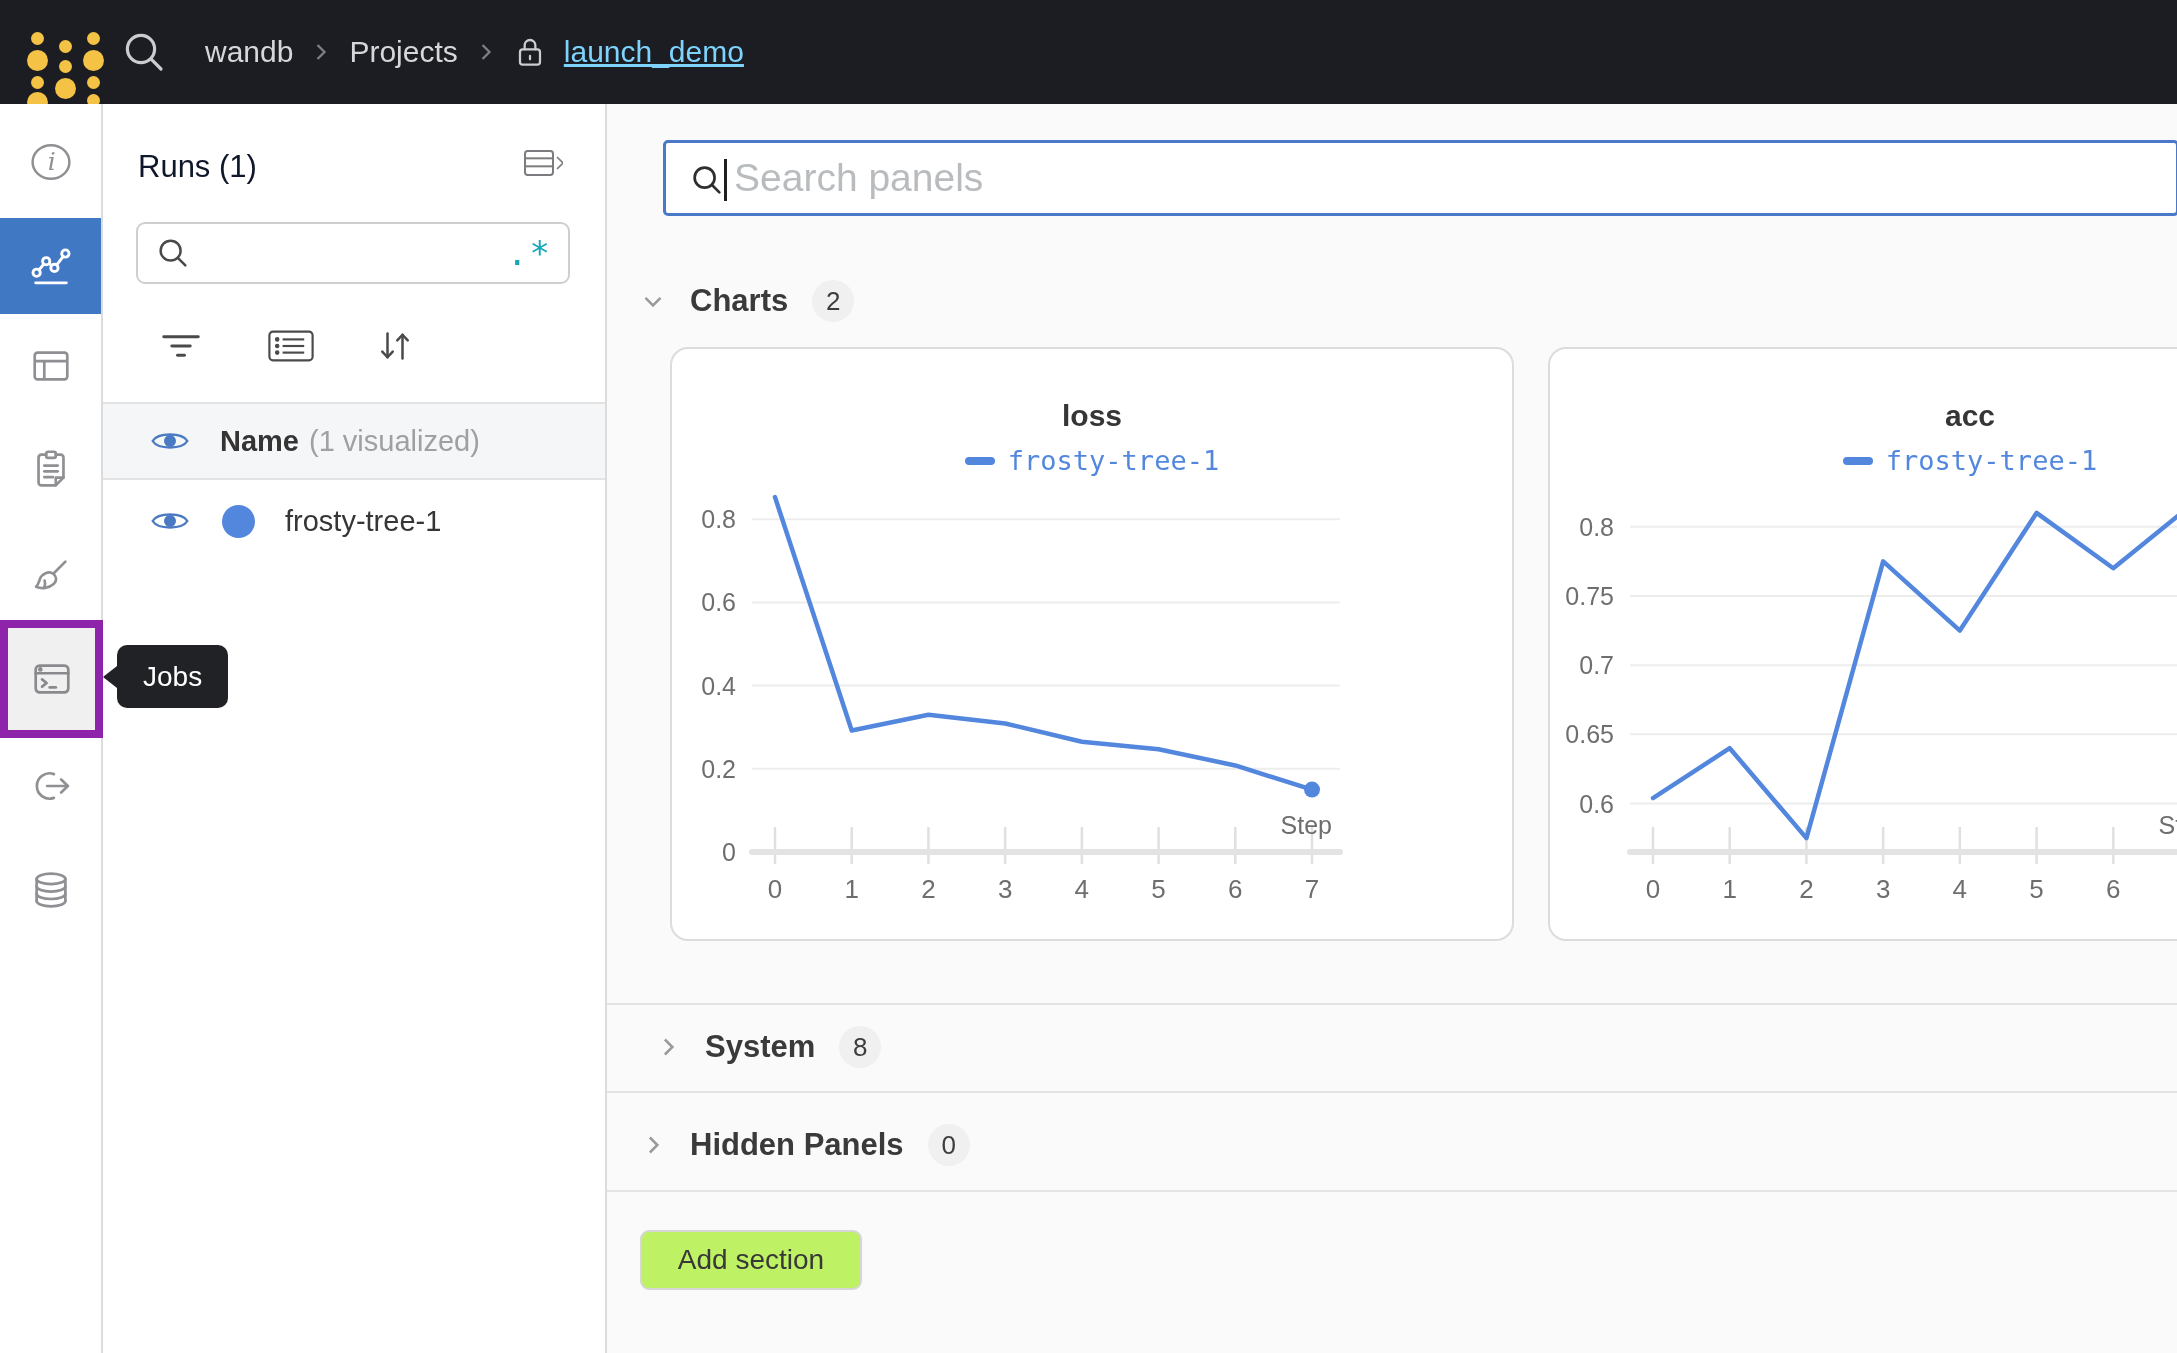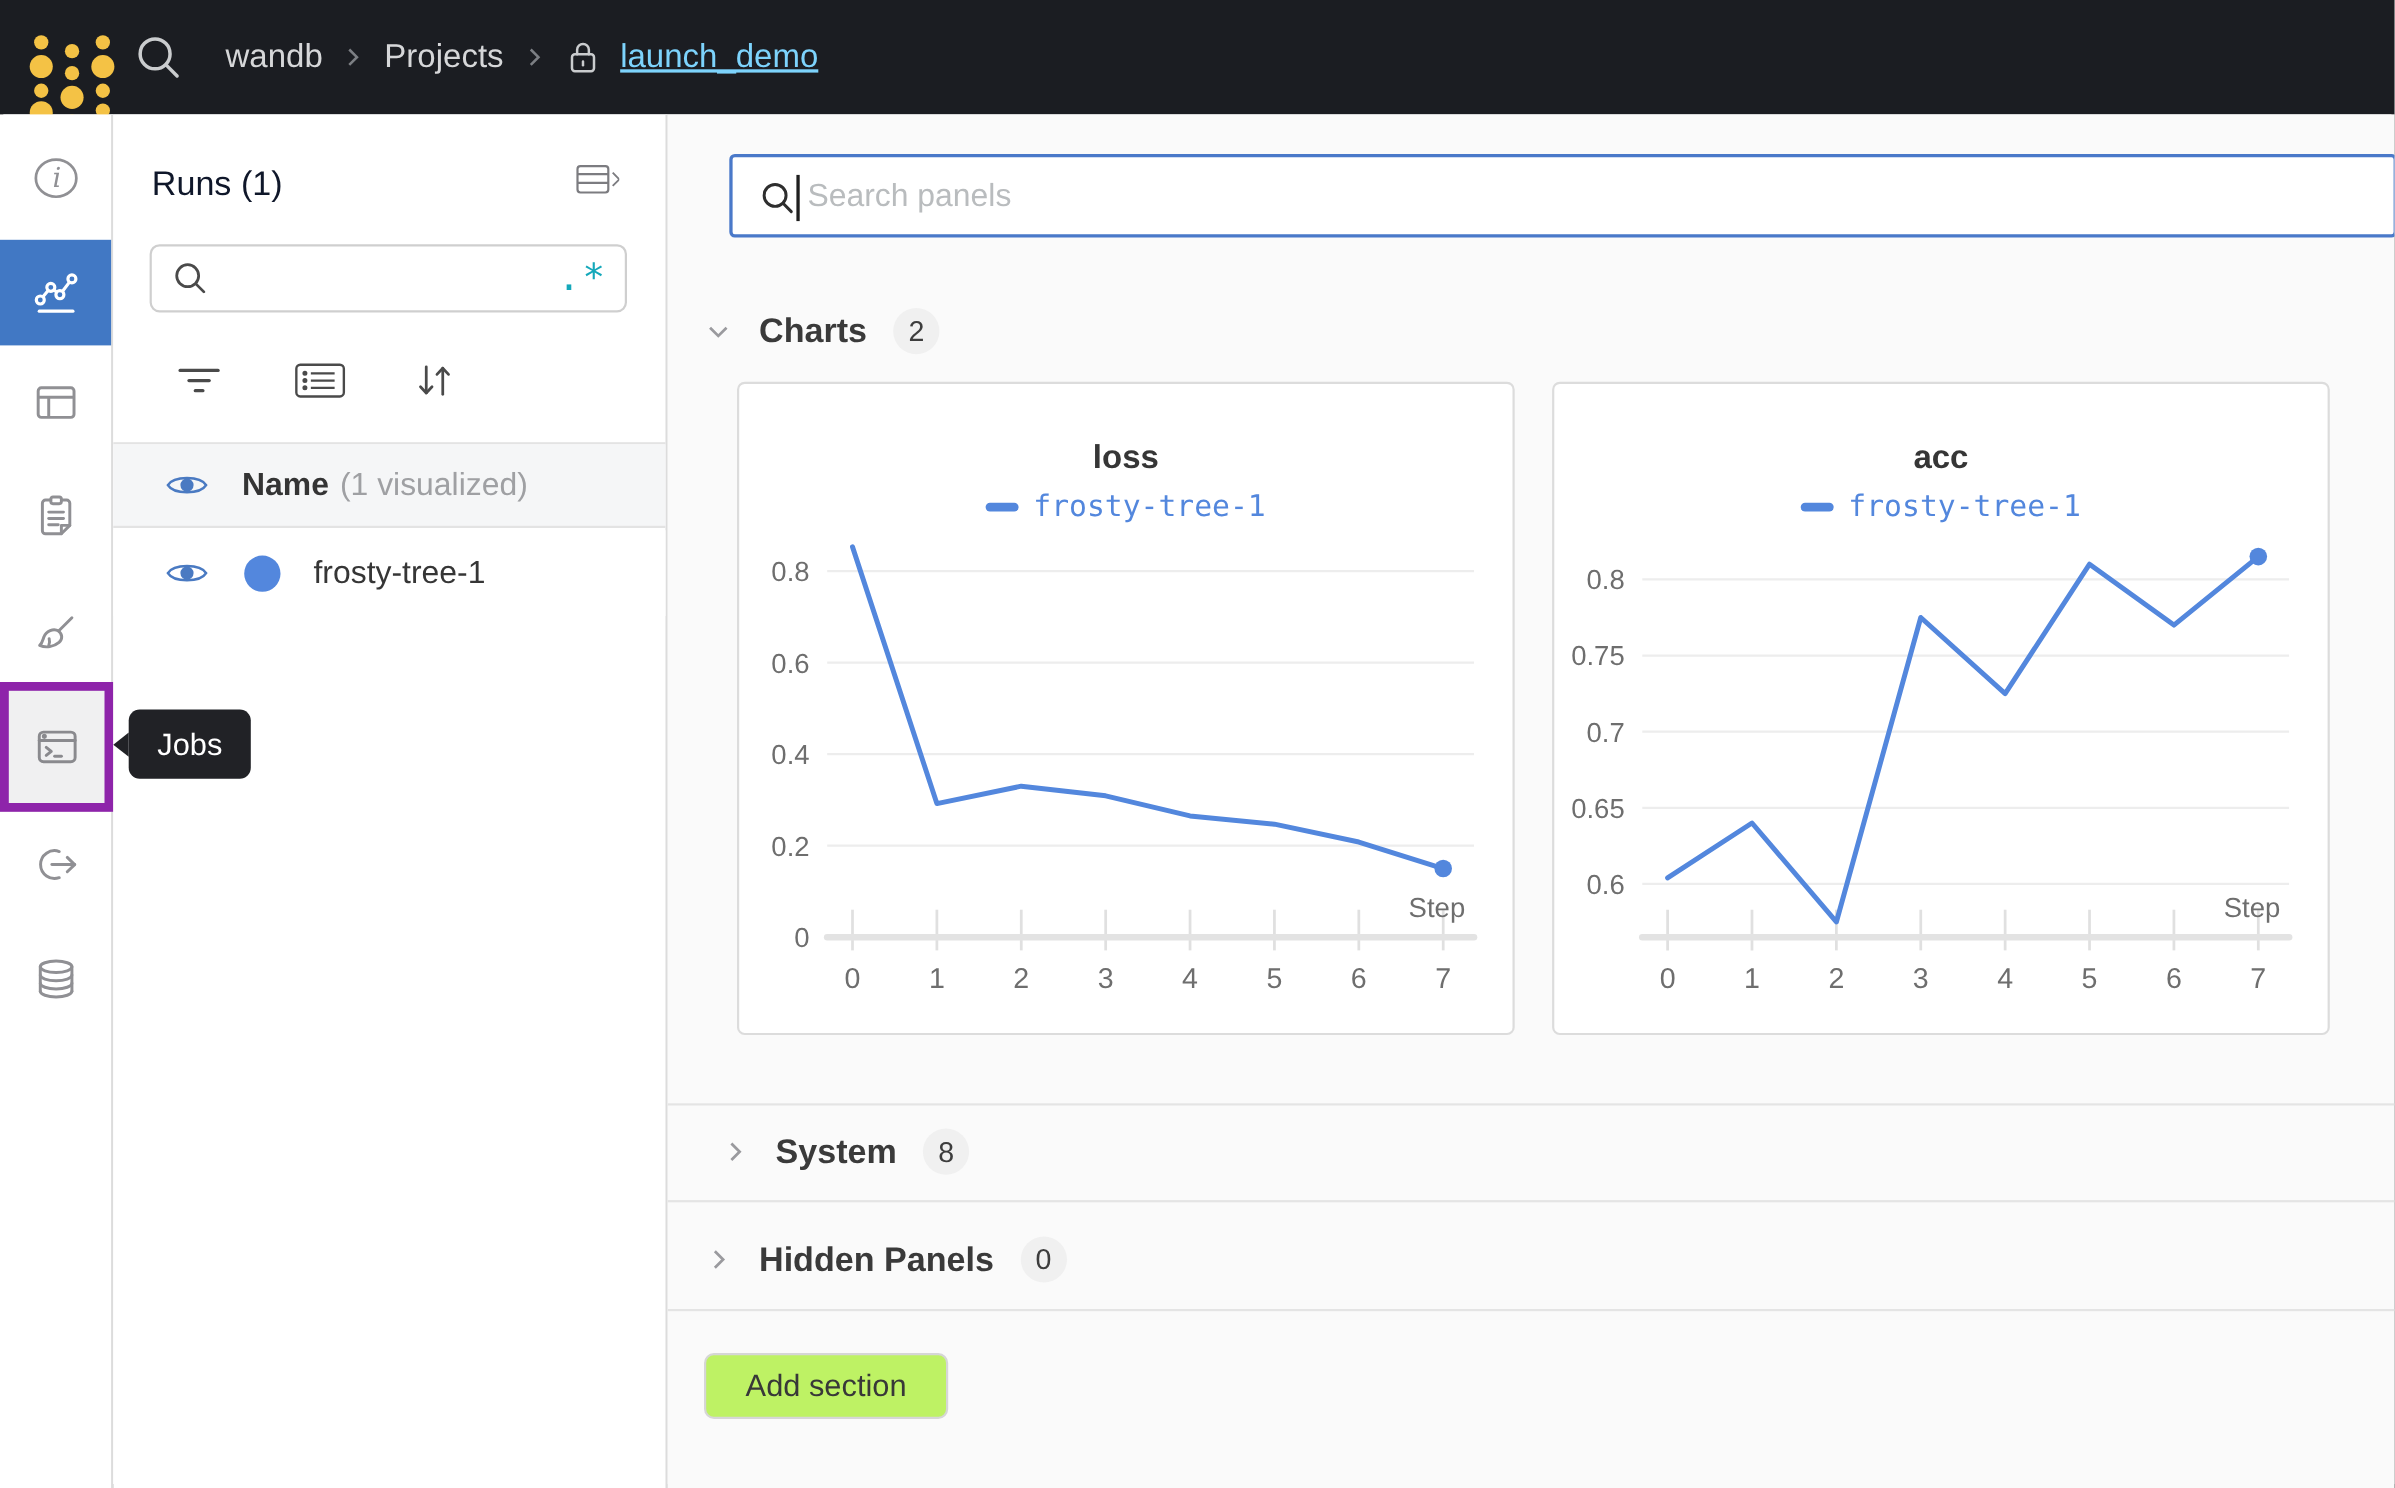--- a/index.html
+++ b/index.html
@@ -42,34 +42,34 @@
   .run-row { position:absolute; left:0; top:378px; width:502px; height:78px; background:#fff; display:flex; align-items:center; cursor:pointer; }
   .eye-wrap { margin-left:47px; display:flex; cursor:pointer; }
   .run-dot { width:33px; height:33px; border-radius:50%; background:#5387DD; margin-left:32px; }
   .name-label { margin-left:30px; font-size:29px; font-weight:600; color:#343434; }
   .name-annotation { margin-left:10px; font-size:29px; color:#9fa0a3; }
   .run-name { margin-left:30px; font-size:29px; color:#363636; }
 
   
   .main { position:absolute; left:607px; top:104px; width:1570px; height:1249px; background:#fafafa; }
   .panel-search { position:absolute; left:56px; top:36px; width:1516px; height:76px; background:#fff; border:3px solid #4a79c9; border-radius:5px; }
-  .panel-search input { position:absolute; left:66px; top:0; width:1400px; height:70px; border:none; outline:none; font-size:29px; color:#a21caf; background:transparent; }
+  .panel-search input { position:absolute; left:66px; top:0; width:1400px; height:70px; border:none; outline:none; font-size:39px; color:#a21caf; background:transparent; }
   .panel-search input::placeholder { color:#b9bcbe; }
   .runs-search input::placeholder { color:#b9bcbe; }
   .ps-icon { position:absolute; left:22px; top:18px; color:#2e2e2e; }
   .ps-caret { position:absolute; left:58px; top:16px; width:3px; height:42px; background:#1f1f1f; }
 
   .section-row { position:absolute; left:0; width:100%; height:64px; display:flex; align-items:center; cursor:pointer; }
   .section-chevron { margin-left:31px; display:flex; color:#9a9a9e; }
   .section-label { margin-left:22px; font-size:31px; font-weight:600; color:#3a3a3a; }
   .count-badge { margin-left:24px; min-width:42px; height:42px; border-radius:50%; background:#f0f0f0; color:#3d3d3d; font-size:26px; display:flex; align-items:center; justify-content:center; }
   .h-divider { position:absolute; left:0; width:100%; height:2px; background:#e4e4e4; }
 
   .cards { position:absolute; left:63px; top:243px; display:flex; gap:34px; }
-  .chart-card { width:707px; height:594px; background:#fff; border:2px solid #dcdcdc; border-radius:7px; cursor:pointer; }
+  .chart-card { width:844px; height:594px; background:#fff; border:2px solid #dcdcdc; border-radius:18px; cursor:pointer; }
   .chart-title { margin-top:50px; text-align:center; font-size:30px; font-weight:700; color:#363636; }
   .chart-legend { margin-top:12px; display:flex; align-items:center; justify-content:center; gap:13px; }
   .legend-dash { width:30px; height:8px; border-radius:4px; background:#5387DD; }
   .legend-name { font-family:"DejaVu Sans Mono", monospace; font-size:27px; color:#5387DD; }
   .chart-svg { display:block; margin-top:4px; font-family:"Liberation Sans", sans-serif; }
 
   .add-section-btn { position:absolute; left:33px; top:1126px; width:222px; height:60px; background:#bef264; border:2px solid #d6d6d6; border-radius:9px; font-size:28px; color:#383838; display:flex; align-items:center; justify-content:center; cursor:pointer; font-family:"Liberation Sans", sans-serif; }
 </style>
 </head>
 <body>

